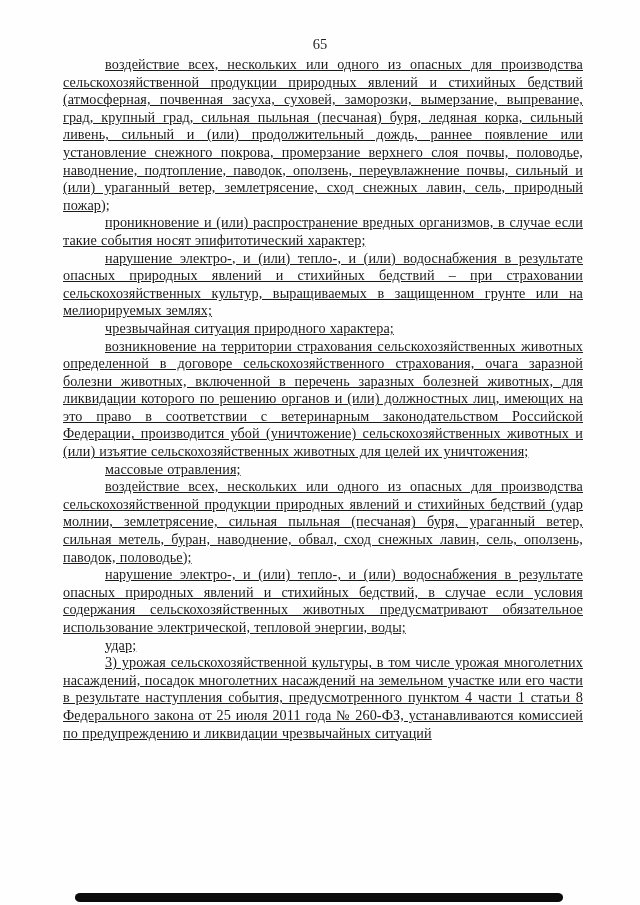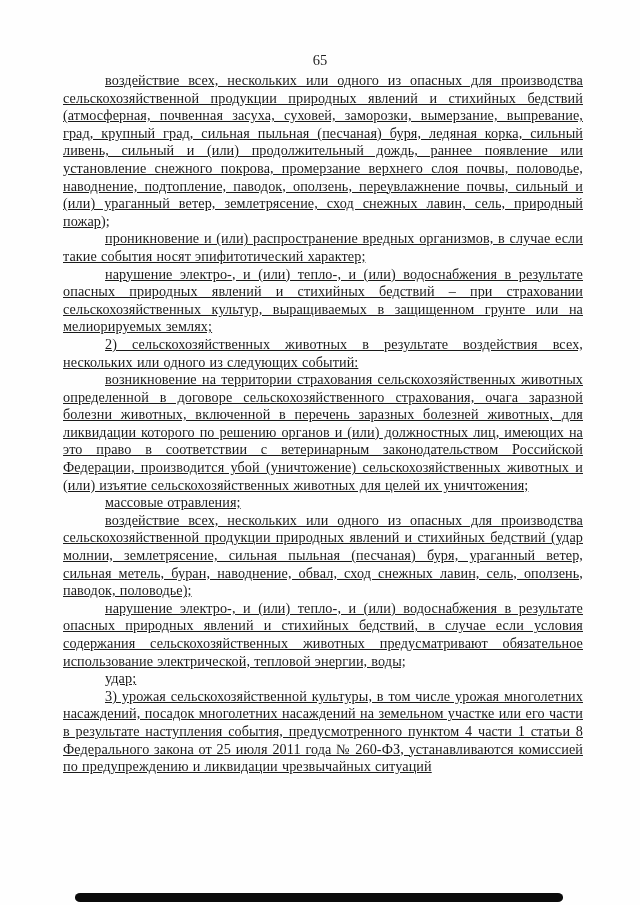--- a/index.html
+++ b/index.html
@@ -15,21 +15,20 @@
     overflow: hidden;
     font-family: "Liberation Serif", "DejaVu Serif", serif;
     color: #1a1a1a;
   }
   .page-number {
     padding-top: 35px;
     text-align: center;
     font-size: 14.5px;
     line-height: 18px;
     color: #1f1f1f;
-    margin-top: 16px;
   }
   .content {
     padding: 3px 57px 0 63px;
     font-size: 14.2px;
     line-height: 17.6px;
     text-align: justify;
     letter-spacing: 0.1px;
     word-spacing: 0.5px;
     font-weight: 500;
   }
@@ -51,21 +50,21 @@
 </head>
 <body>
 
 <div class="page">
   <div class="page-number">65</div>
 
   <div class="content">
     <p>воздействие всех, нескольких или одного из опасных для производства сельскохозяйственной продукции природных явлений и стихийных бедствий (атмосферная, почвенная засуха, суховей, заморозки, вымерзание, выпревание, град, крупный град, сильная пыльная (песчаная) буря, ледяная корка, сильный ливень, сильный и (или) продолжительный дождь, раннее появление или установление снежного покрова, промерзание верхнего слоя почвы, половодье, наводнение, подтопление, паводок, оползень, переувлажнение почвы, сильный и (или) ураганный ветер, землетрясение, сход снежных лавин, сель, природный пожар);</p>
     <p>проникновение и (или) распространение вредных организмов, в случае если такие события носят эпифитотический характер;</p>
     <p>нарушение электро-, и (или) тепло-, и (или) водоснабжения в результате опасных природных явлений и стихийных бедствий – при страховании сельскохозяйственных культур, выращиваемых в защищенном грунте или на мелиорируемых землях;</p>
-    <p>2) сельскохозяйственных животных в результате воздействия всех, нескольких или одного из следующих событий:</p>
+    <p>чрезвычайная ситуация природного характера;</p>
     <p>возникновение на территории страхования сельскохозяйственных животных определенной в договоре сельскохозяйственного страхования, очага заразной болезни животных, включенной в перечень заразных болезней животных, для ликвидации которого по решению органов и (или) должностных лиц, имеющих на это право в соответствии с ветеринарным законодательством Российской Федерации, производится убой (уничтожение) сельскохозяйственных животных и (или) изъятие сельскохозяйственных животных для целей их уничтожения;</p>
     <p>массовые отравления;</p>
     <p>воздействие всех, нескольких или одного из опасных для производства сельскохозяйственной продукции природных явлений и стихийных бедствий (удар молнии, землетрясение, сильная пыльная (песчаная) буря, ураганный ветер, сильная метель, буран, наводнение, обвал, сход снежных лавин, сель, оползень, паводок, половодье);</p>
     <p>нарушение электро-, и (или) тепло-, и (или) водоснабжения в результате опасных природных явлений и стихийных бедствий, в случае если условия содержания сельскохозяйственных животных предусматривают обязательное использование электрической, тепловой энергии, воды;</p>
     <p>удар;</p>
     <p>3) урожая сельскохозяйственной культуры, в том числе урожая многолетних насаждений, посадок многолетних насаждений на земельном участке или его части в результате наступления события, предусмотренного пунктом 4 части 1 статьи 8 Федерального закона от 25 июля 2011 года № 260-ФЗ, устанавливаются комиссией по предупреждению и ликвидации чрезвычайных ситуаций</p>
   </div>
 
   <div class="scan-bar"></div>
 </div>

